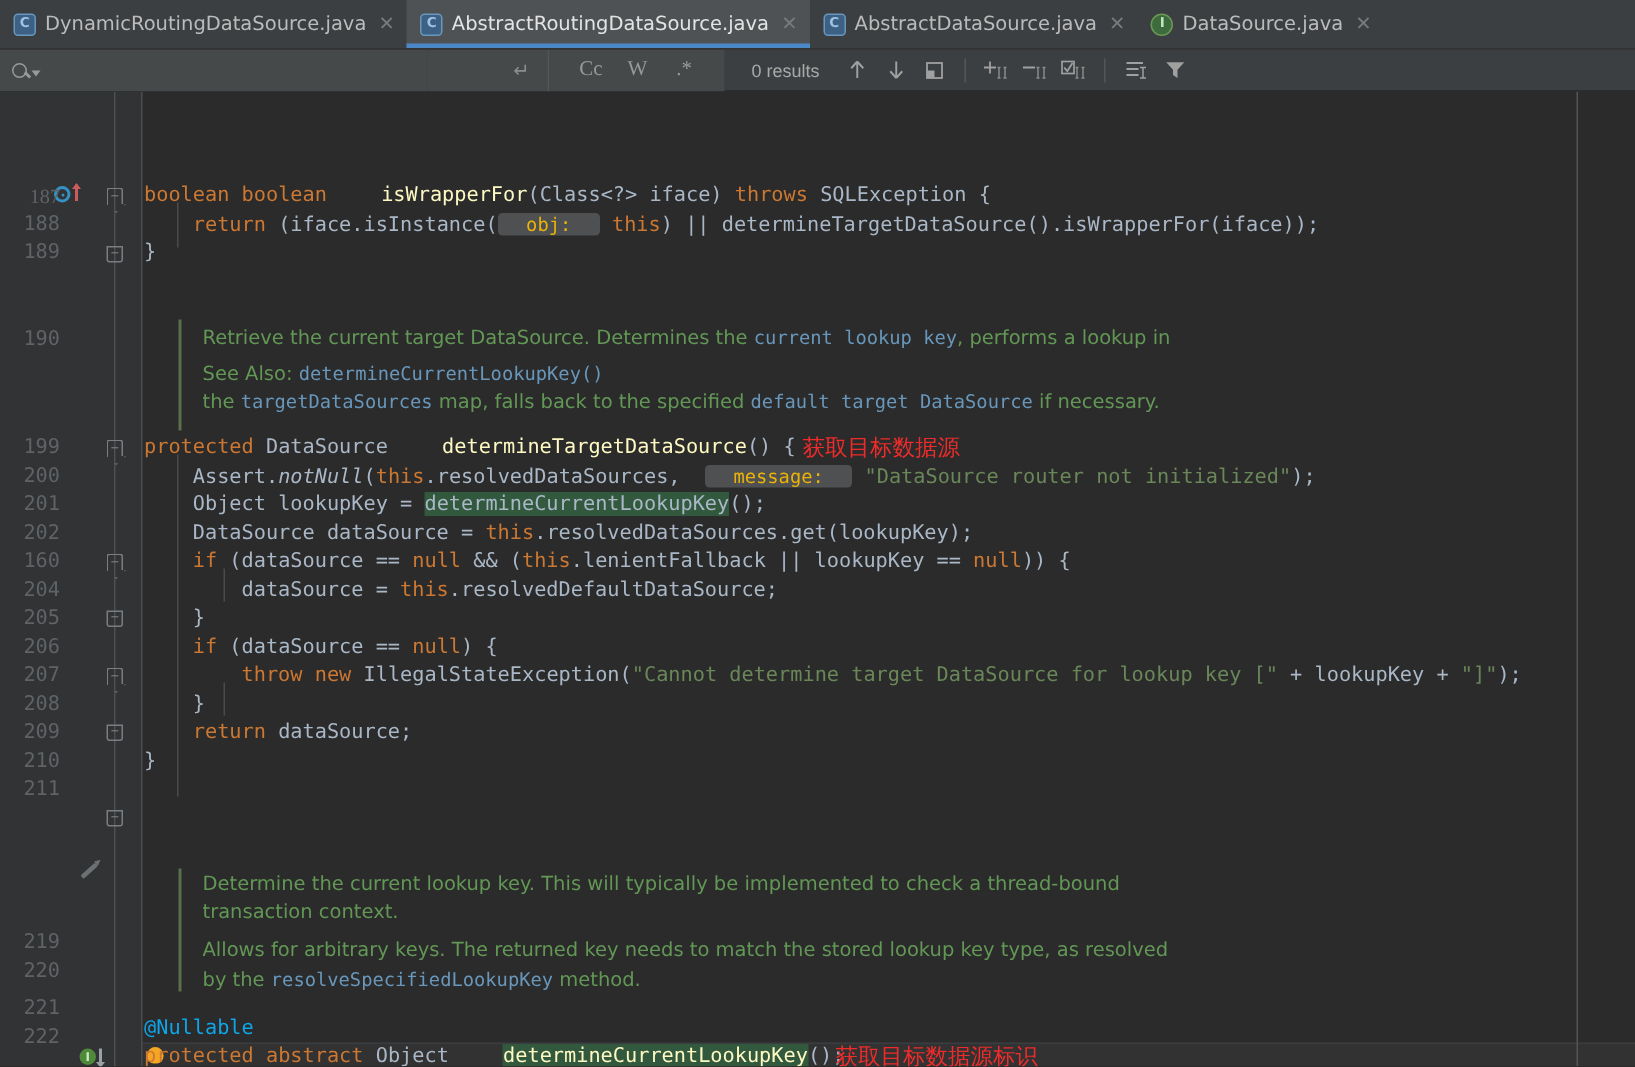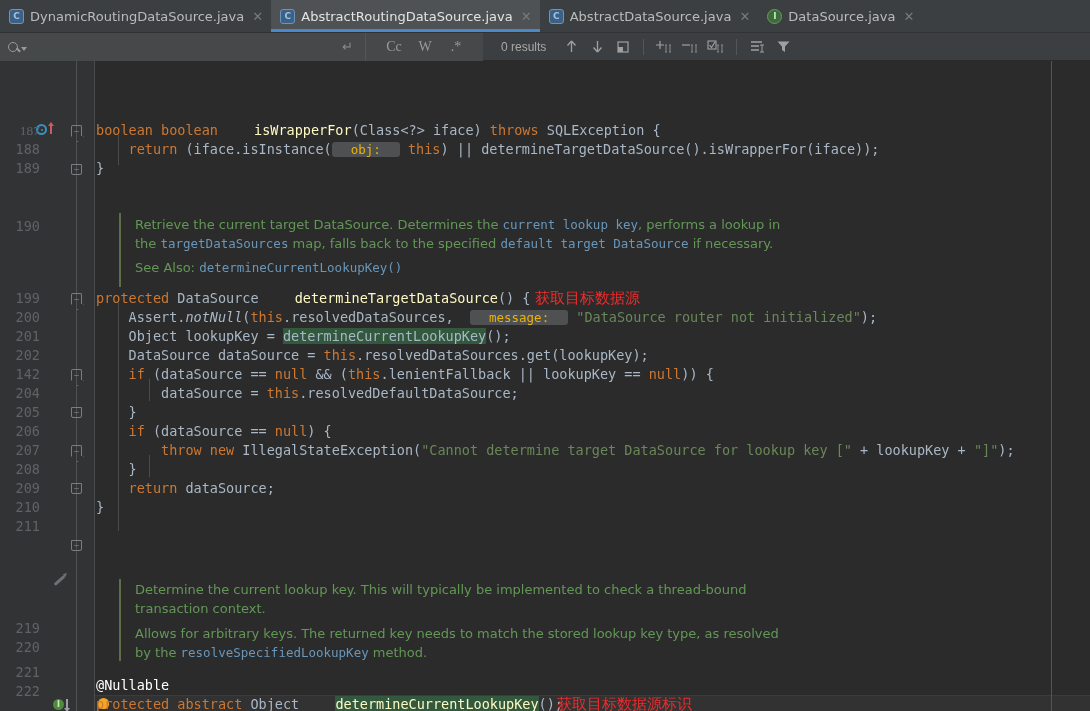--- a/index.html
+++ b/index.html
@@ -176,21 +176,21 @@
     height: 19px;
     background: #323232;
     border-top: 1px solid #3a3d3f;
     border-bottom: 1px solid #3a3d3f;
   }
 
   
   .kw   { color: #cc7832; }
   .fn   { color: #fef9c3; margin-left: 28px; }
   .str  { color: #6a8759; }
-  .ann  { color: #ffffff; margin-top: 44px; }
+  .ann  { color: #0ea5e9; margin-top: 44px; }
   .plain{ color: #a9b7c6; }
   .hint {
     background: #4f5052; color: #eab308;
     border-radius: 3px; padding: 0 19px;
     font-size: 12.5px; font-style: normal; text-align: center;
   }
   .usage { background: #32593d; }
   .italicm { font-style: italic; }
 
   
@@ -399,21 +399,21 @@
   <div class="bulb" style="left:98px; top:637px;"></div>
 
   <div class="lineno" style="top:60px;font-family:Liberation Serif, serif;">187</div>
   <div class="lineno" style="top:79px;">188</div>
   <div class="lineno" style="top:98px;">189</div>
   <div class="lineno" style="top:117px;margin-top:39px;">190</div>
   <div class="lineno" style="top:228px;">199</div>
   <div class="lineno" style="top:247px;">200</div>
   <div class="lineno" style="top:266px;">201</div>
   <div class="lineno" style="top:285px;">202</div>
-  <div class="lineno" style="top:304px;">142</div>
+  <div class="lineno" style="top:304px;">160</div>
   <div class="lineno" style="top:323px;">204</div>
   <div class="lineno" style="top:342px;">205</div>
   <div class="lineno" style="top:361px;">206</div>
   <div class="lineno" style="top:380px;">207</div>
   <div class="lineno" style="top:399px;">208</div>
   <div class="lineno" style="top:418px;">209</div>
   <div class="lineno" style="top:437px;">210</div>
   <div class="lineno" style="top:456px;">211</div>
   <div class="lineno" style="top:558px;">219</div>
   <div class="lineno" style="top:577px;">220</div>
@@ -436,22 +436,22 @@
 
   <div class="codeline" style="top:60px;"><span class="kw">boolean</span> <span class="kw">boolean</span> <span class="fn">isWrapperFor</span>(<span class="plain">Class</span>&lt;?&gt; iface) <span class="kw">throws</span> <span class="plain">SQLException</span> {</div>
 
   <div class="codeline" style="top:79px;">    <span class="kw">return</span> (iface.isInstance(<span class="hint">obj:</span> <span class="kw">this</span>) || determineTargetDataSource().isWrapperFor(iface));</div>
 
   <div class="codeline" style="top:98px;">}</div>
 
   <div class="docbar" style="left:119px; top:152px; height:74px;"></div>
   <div class="docblock" style="top:154px; left:135px;">
     <div class="docline"><span>Retrieve the current target DataSource. Determines the </span><span class="mono">current lookup key</span><span>, performs a lookup in</span></div>
+    <div class="docline" style="margin-top:5px;"><span class="lbl">See Also:</span> <span class="mono">determineCurrentLookupKey()</span></div>
     <div class="docline"><span>the </span><span class="mono">targetDataSources</span><span> map, falls back to the specified </span><span class="mono">default target DataSource</span><span> if necessary.</span></div>
-    <div class="docline" style="margin-top:5px;"><span class="lbl">See Also:</span> <span class="mono">determineCurrentLookupKey()</span></div>
   </div>
 
   <div class="codeline" style="top:228px;"><span class="kw">protected</span> <span class="plain">DataSource</span> <span class="fn">determineTargetDataSource</span>() {</div>
   <div class="cn" style="top:228px; left:535px;">获取目标数据源</div>
 
   <div class="codeline" style="top:247px;">    <span class="plain">Assert</span>.<span class="italicm">notNull</span>(<span class="kw">this</span>.<span class="plain">resolvedDataSources</span>,  <span class="hint">message:</span> <span class="str">"DataSource router not initialized"</span>);</div>
 
   <div class="codeline" style="top:266px;">    <span class="plain">Object</span> lookupKey = <span class="usage">determineCurrentLookupKey</span>();</div>
 
   <div class="codeline" style="top:285px;">    <span class="plain">DataSource</span> dataSource = <span class="kw">this</span>.<span class="plain">resolvedDataSources</span>.get(lookupKey);</div>

